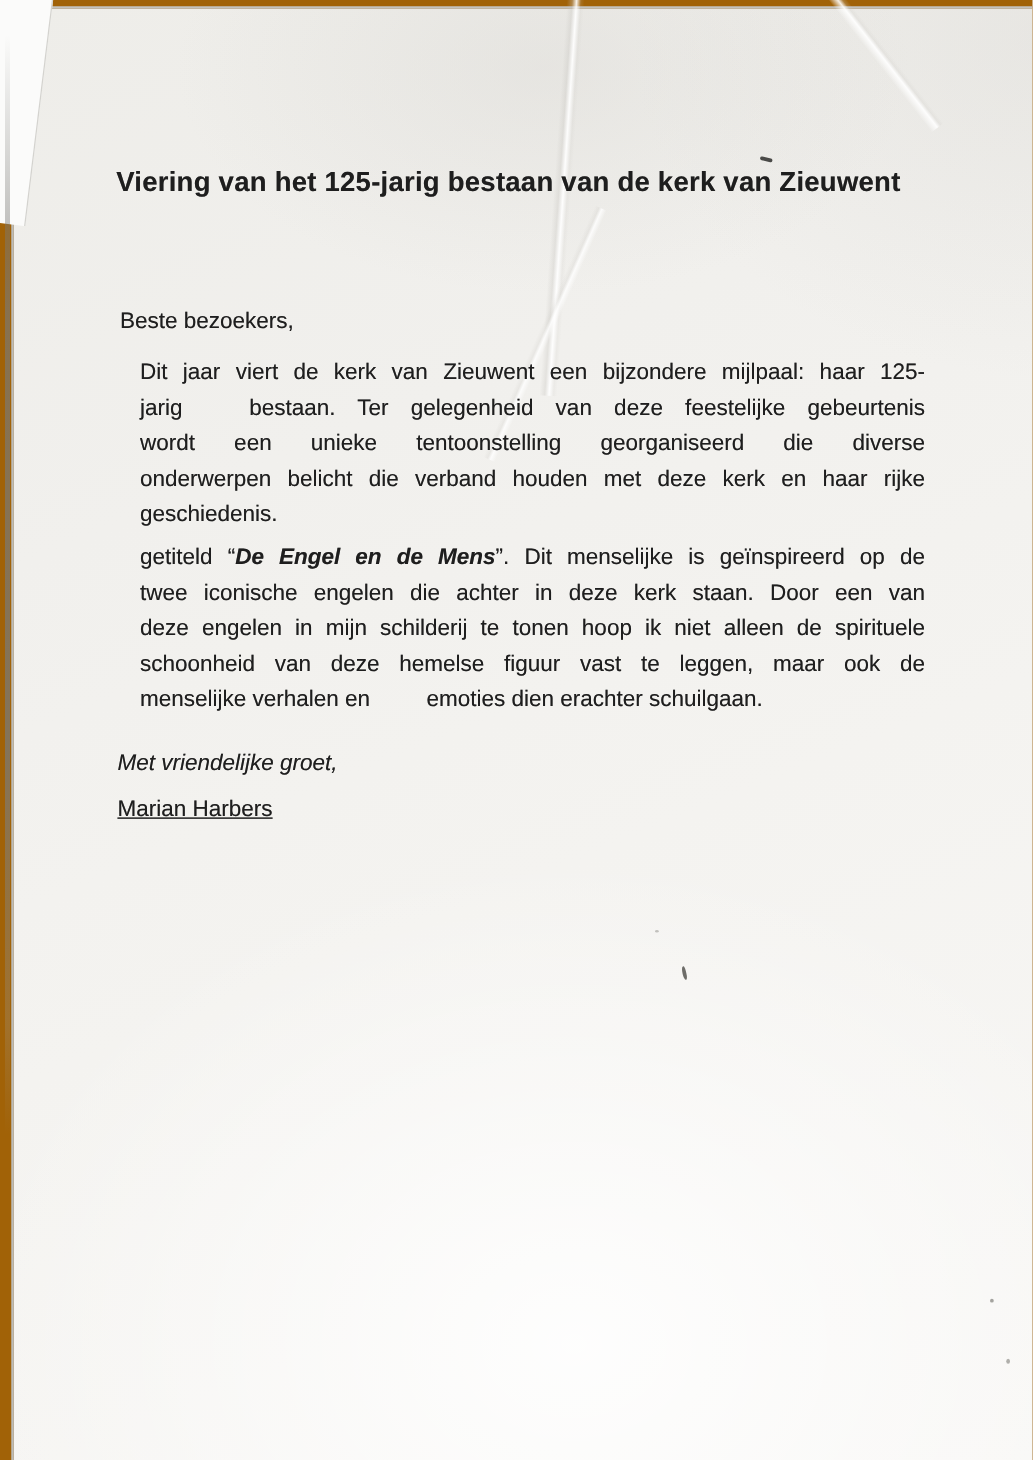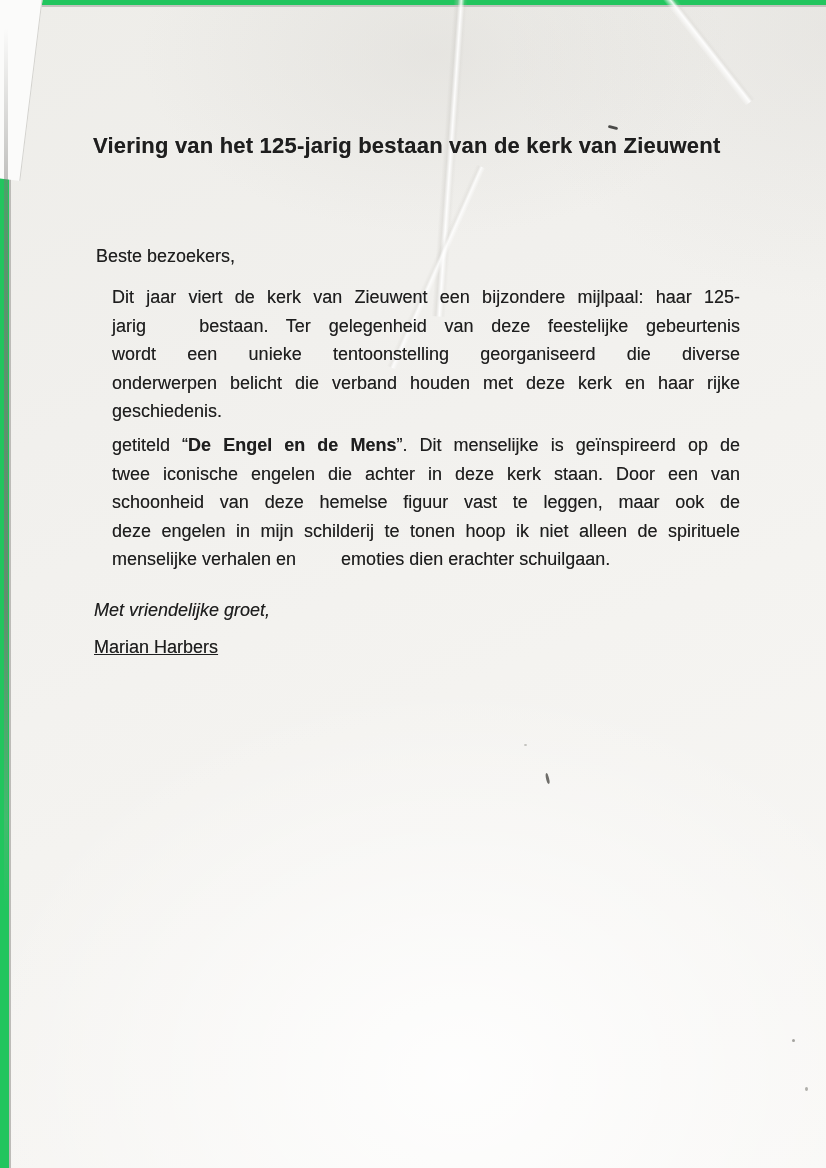--- a/index.html
+++ b/index.html
@@ -6,21 +6,21 @@
     margin: 0;
     padding: 0;
     background: #e8e8e6;
     font-family: "Liberation Sans", sans-serif;
   }
   .scan {
     position: relative;
     width: 826px;
     height: 1168px;
     margin: 0 auto;
-    background: #22c55e;
+    background: #a16207;
     overflow: hidden;
   }
   
   .paper {
     position: absolute;
     top: 5px;
     left: 9px;
     right: 0;
     bottom: 0;
     border-top: 2px solid #c3c2be;
@@ -94,21 +94,21 @@
   .salutation { top: 246px; left: 96px; font-size: 18px; }
   .letter-body { top: 283px; left: 112px; width: 628px; font-size: 18px; }
   .paragraph { margin: 0 0 5px 0; }
   .line {
     line-height: 28.6px;
     text-align: justify;
     text-align-last: justify;
     white-space: pre-wrap;
   }
   .line.last { text-align-last: left; }
-  .emph { font-weight: bold; }
+  .emph { font-weight: bold; font-style: italic; }
   .closing { top: 600px; left: 94px; font-size: 18px; font-style: italic; }
   .signature { top: 637px; left: 94px; font-size: 18px; text-decoration: underline; }
   
   .speck { position: absolute; pointer-events: none; }
   .speck-accent {
     top: 126px; left: 608px; width: 10px; height: 3px;
     background: #4a4a48; border-radius: 2px; transform: rotate(14deg);
   }
   .speck-curl {
     top: 773px; left: 546px; width: 3px; height: 11px;
@@ -139,22 +139,22 @@
       <div class="paragraph">
         <div class="line"><span>Dit jaar viert de kerk van Zieuwent een bijzondere mijlpaal: haar 125-</span></div>
         <div class="line"><span>jarig &nbsp;&nbsp;bestaan. Ter gelegenheid van deze feestelijke gebeurtenis</span></div>
         <div class="line"><span>wordt een unieke tentoonstelling georganiseerd die diverse</span></div>
         <div class="line"><span>onderwerpen belicht die verband houden met deze kerk en haar rijke</span></div>
         <div class="line last"><span>geschiedenis.</span></div>
       </div>
       <div class="paragraph">
         <div class="line"><span>getiteld “</span><span class="emph">De Engel en de Mens</span><span>”. Dit menselijke is geïnspireerd op de</span></div>
         <div class="line"><span>twee iconische engelen die achter in deze kerk staan. Door een van</span></div>
+        <div class="line"><span>deze engelen in mijn schilderij te tonen hoop ik niet alleen de spirituele</span></div>
         <div class="line"><span>schoonheid van deze hemelse figuur vast te leggen, maar ook de</span></div>
-        <div class="line"><span>deze engelen in mijn schilderij te tonen hoop ik niet alleen de spirituele</span></div>
         <div class="line last"><span>menselijke verhalen en&nbsp;&nbsp;&nbsp;&nbsp;&nbsp;&nbsp;&nbsp;&nbsp; emoties dien erachter schuilgaan.</span></div>
       </div>
     </div>
 
   <div class="txt closing">Met vriendelijke groet,</div>
 
   <div class="txt signature">Marian Harbers</div>
 
   <div class="speck speck-accent"></div>
   <div class="speck speck-curl"></div>

